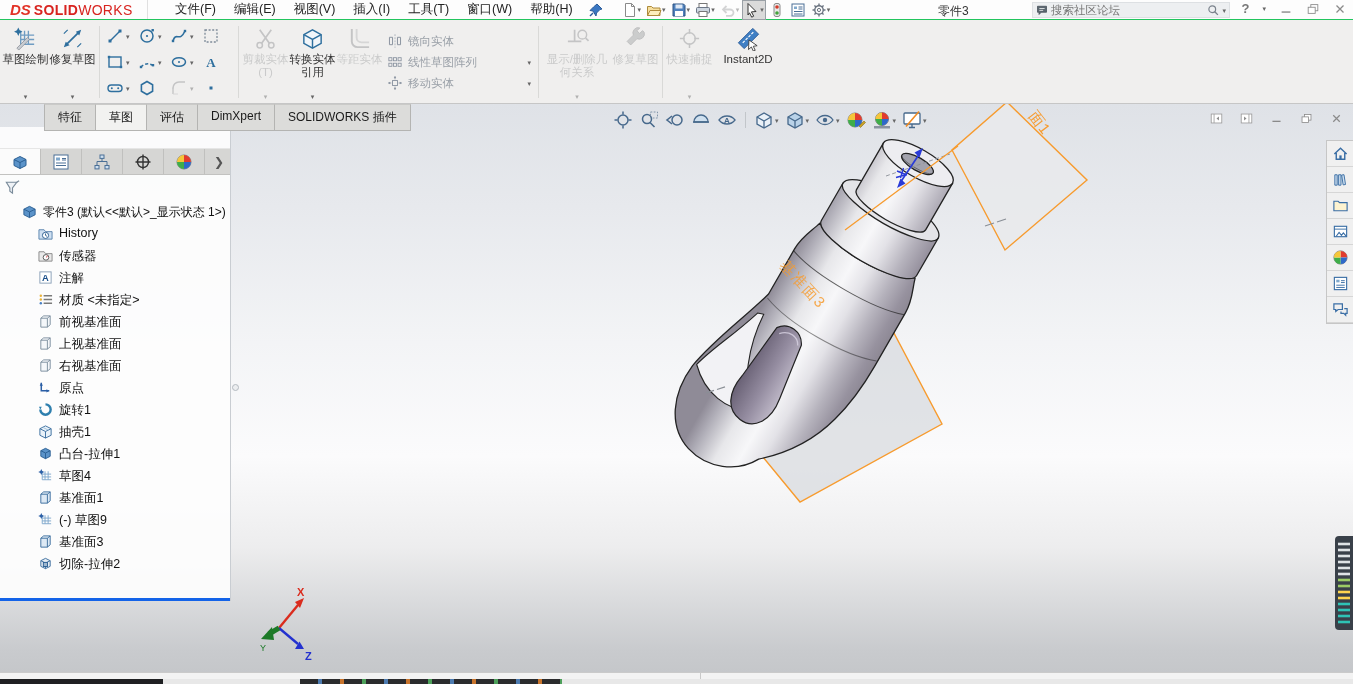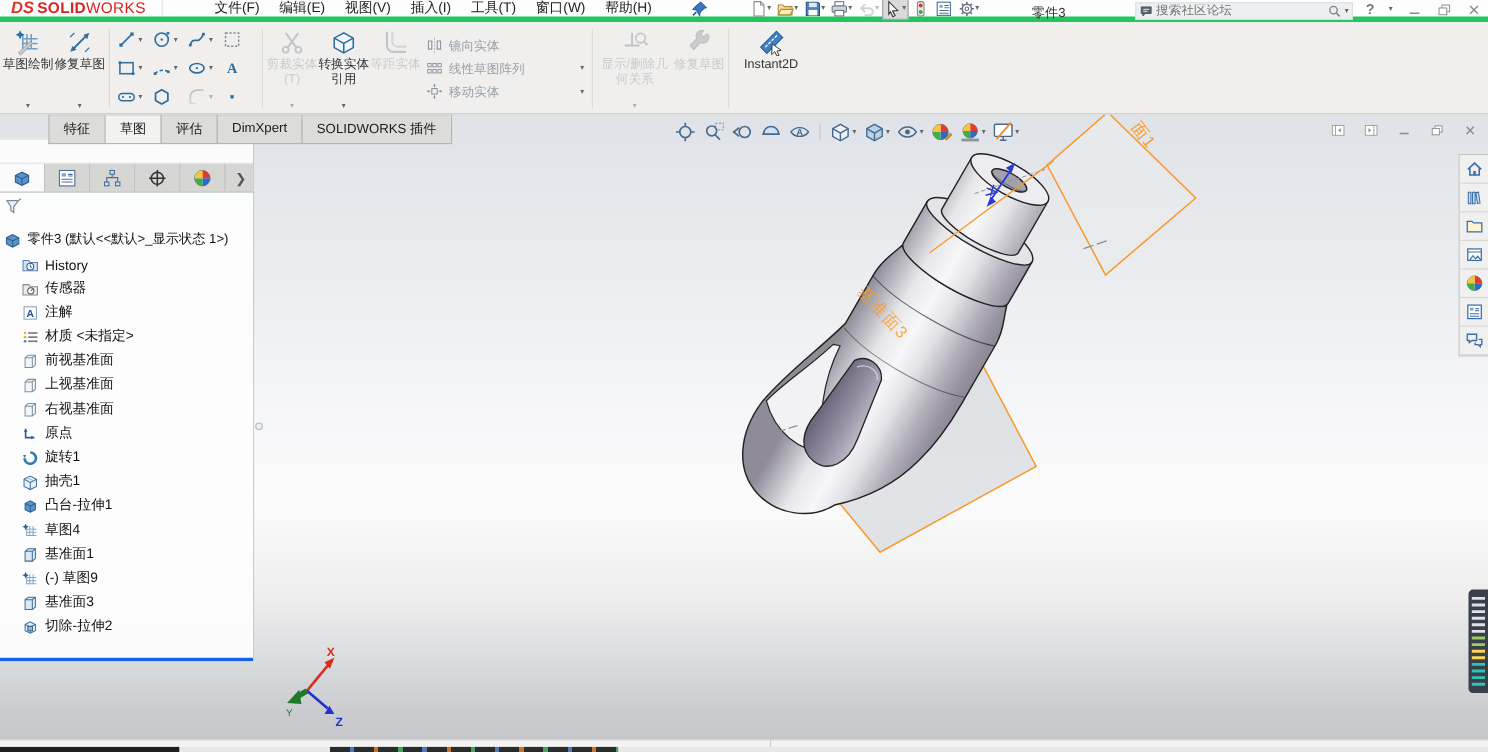--- a/index.html
+++ b/index.html
@@ -5,21 +5,21 @@
 * { box-sizing:border-box; margin:0; padding:0; }
 html,body { width:1353px; height:684px; overflow:hidden; font-family:"Liberation Sans","DejaVu Sans",sans-serif; background:#fff; }
 .app { position:relative; width:1353px; height:684px; display:flex; flex-direction:column; }
 .ic { display:inline-flex; }
 .ic svg { width:100%; height:100%; display:block; }
 .caret { font-size:7px; color:#666; line-height:1; }
 .vsep { width:1px; height:16px; background:#c2c6ca; margin:0 3px; align-self:center; }
 .disabled { opacity:.45; filter:grayscale(.8); }
 
 
-.titlebar { height:20px; background:#fdfdfd; border-bottom:5px solid #22c55e; display:flex; align-items:center; position:relative; z-index:9; flex:0 0 20px;gap:20px; }
+.titlebar { height:20px; background:#fdfdfd; border-bottom:1px solid #22c55e; display:flex; align-items:center; position:relative; z-index:9; flex:0 0 20px; }
 .logo { display:flex; align-items:baseline; gap:3px; padding:0 10px; width:148px; border-right:1px solid #e0e0e0; height:100%; align-items:center; }
 .logo-ds { color:#e23125; font-weight:bold; font-style:italic; font-size:15px; }
 .logo-solid { color:#d8231f; font-weight:bold; font-size:14px; letter-spacing:.3px; }
 .logo-works { color:#d8231f; font-size:14px; letter-spacing:.3px; }
 .menubar { display:flex; margin-left:18px;align-items:flex-end; }
 .menu-item { padding:2px 9px; font-size:12.5px; color:#222; cursor:default; }
 .pin-btn { margin-left:6px; width:16px; height:16px; }
 .qa { display:flex; align-items:center; margin-left:16px; gap:1px; }
 .qa-btn { display:flex; align-items:center; padding:1px 1px; border:1px solid transparent; }
 .qa-btn .ic { width:16px; height:16px; }
@@ -69,21 +69,21 @@
 .panel { position:absolute; top:23px; left:0; width:231px; height:474px; background:rgba(253,253,253,.93); border-right:1px solid #c9cdd2; z-index:6; }
 .panel-head { height:22px; border-bottom:1px solid #e6e6e6; }
 .mgr-tabs { height:26px; display:flex; background:#d6d6d4; border-bottom:1px solid #c2c2c0; align-items:stretch; }
 .mgr-tab { width:41px; display:flex; align-items:center; justify-content:center; border-right:1px solid #c0c0be; background:#d6d6d4; }
 .mgr-tab.active { background:#fbfbfb; }
 .mgr-tab .ic { width:18px; height:18px; }
 .mgr-expand { margin-left:auto; width:22px; display:flex; align-items:center; justify-content:center; color:#555; font-size:12px; }
 .filter-row { height:24px; display:flex; align-items:center; padding-left:4px; }
 .filter-row .ic { width:17px; height:17px; }
 .tree { padding-top:5px; font-size:12.5px; color:#111; }
-.tree-row { display:flex; align-items:flex-end; gap:6px; height:22px; padding-left:20px; white-space:nowrap; overflow:hidden; }
+.tree-row { display:flex; align-items:flex-start; gap:6px; height:22px; padding-left:20px; white-space:nowrap; overflow:hidden;margin-left:18px; }
 .tree-root { padding-left:4px; font-size:12px; }
 .tree-row .ic { width:15px; height:15px; flex:0 0 15px; }
 .rollback { position:absolute; left:0; bottom:0; width:100%; height:3px; background:#1363e8; }
 .split-dot { position:absolute; left:232px; top:280px; width:7px; height:7px; border-radius:50%; background:#eceef0; border:1px solid #b4bac0; z-index:7; }
 
 
 .taskstrip { position:absolute; right:0; top:36px; width:27px; background:#f0f0f0; border:1px solid #c6c6c6; border-right:none; z-index:5; }
 .ts-btn { height:26px; display:flex; align-items:center; justify-content:center; border-bottom:1px solid #d6d6d6; }
 .ts-btn .ic { width:17px; height:17px; }
 
@@ -466,20 +466,30 @@
         </div>
         <div class="rib-big disabled">
           <span class="ic" style="width:25px;height:25px">
             <svg viewBox="0 0 26 26">
               <path d="M22 6.5a5.5 5.5 0 0 1-7.5 6.7L8 19.7l-3.7-3.7 6.5-6.5A5.5 5.5 0 0 1 17.5 2l-3 3 2.8 2.8 3-3z" fill="#9aa3ad" stroke="#7c8692" stroke-width="1"></path>
             </svg>
           </span>
           <span class="rib-label">修复草图</span>
         </div>
         <div class="rib-sep"></div>
+        <div class="rib-big disabled">
+          <span class="ic" style="width:25px;height:25px">
+            <svg viewBox="0 0 26 26">
+              <circle cx="13" cy="13" r="6" fill="none" stroke="#8a93a0" stroke-width="1.6"></circle>
+              <path d="M13 3v5M13 18v5M3 13h5M18 13h5" stroke="#8a93a0" stroke-width="1.6"></path>
+            </svg>
+          </span>
+          <span class="rib-label">快速捕捉</span>
+          <span class="caret">▾</span>
+        </div>
         <div class="rib-big rib-wide">
           <span class="ic" style="width:25px;height:25px">
             <svg viewBox="0 0 26 26">
               <path d="M2.5 17.5L17.5 2.5l6 6-15 15z" fill="#3f7fc4" stroke="#2c5c99"></path>
               <path d="M7 17.5l2-2M10 14.5l2-2M13 11.5l2-2M16 8.5l2-2" stroke="#fff" stroke-width="1.2"></path>
               <path d="M13.5 14.5l8.5 6-4 .6 2 4.2-2 .7-2-4.2-3 2.7z" fill="#fff" stroke="#333" stroke-width=".9"></path>
             </svg>
           </span>
           <span class="rib-label">Instant2D</span>
         </div>

